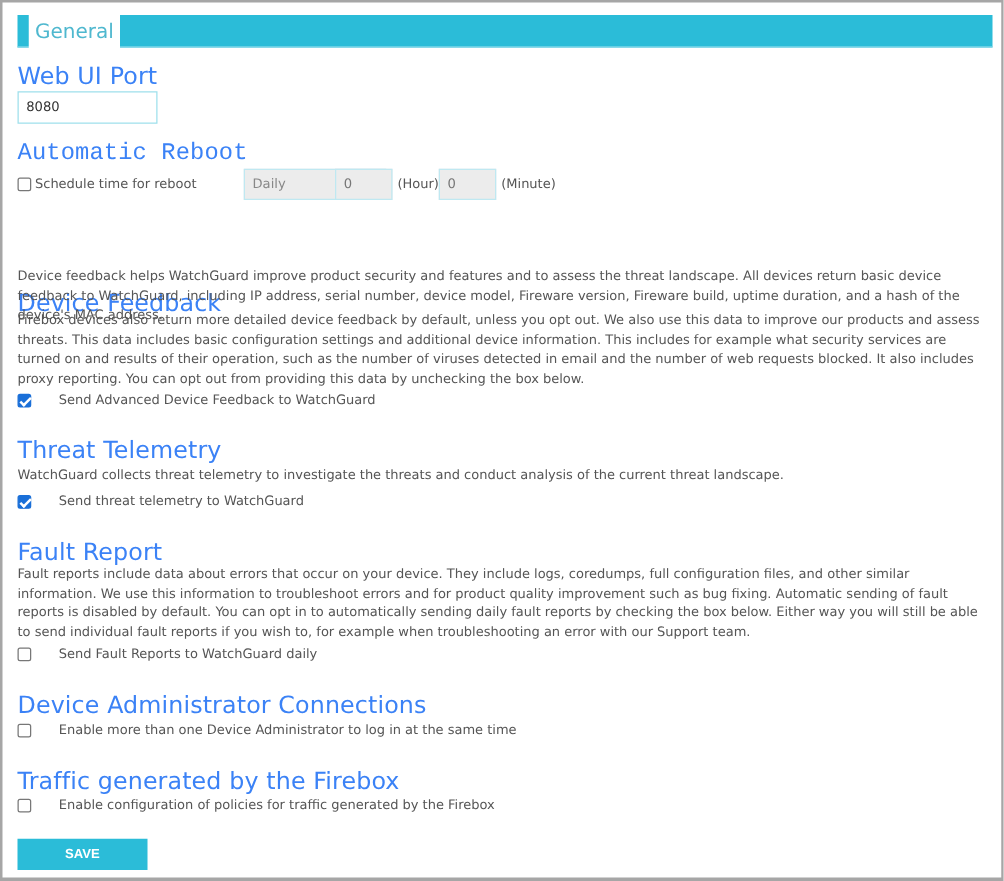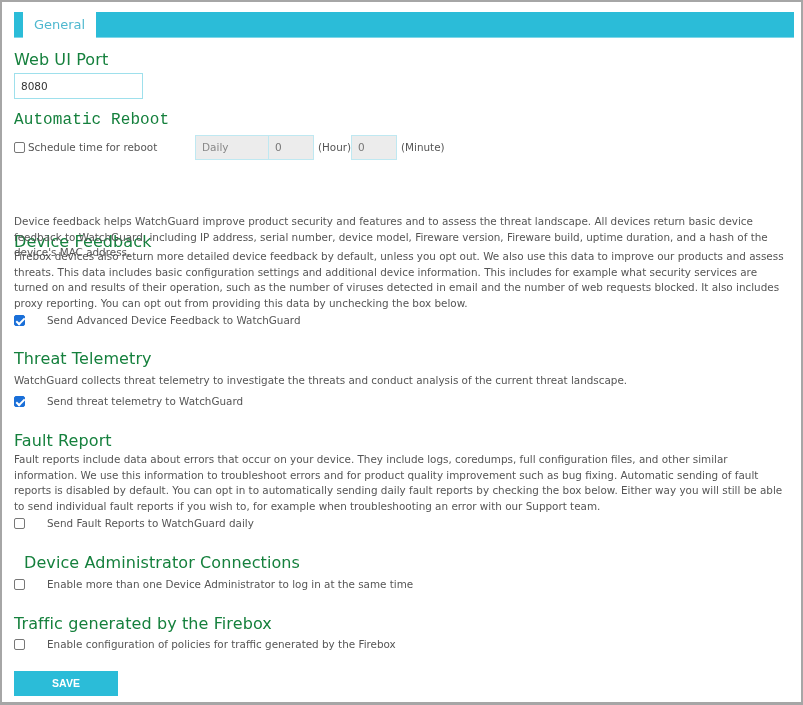--- a/index.html
+++ b/index.html
@@ -15,27 +15,27 @@
       background: #fff;
     }
 
     .tabbar {
       position: absolute; left: 14px; top: 12px; width: 780px; height: 26px;
       background: #2bbcd8;
       border-bottom: 1px solid #7fd6e8;
     }
     .tab {
       position: absolute; top: 0; height: 26px; line-height: 26px;
-      font-size: 13px; text-align: center; cursor: pointer;
+      font-size: 16px; text-align: center; cursor: pointer;
     }
     .tab-general { left: 9px; width: 73px; background: #fff; color: #4fb8cf; height: 27px; }
     .tab-networking { left: 82px; width: 91px; color: #fff; border-right: 1px solid #e6f7fb; }
 
     .h2 {
-      position: absolute; left: 14px; font-size: 16px; font-weight: normal; color: #15803d;
+      position: absolute; left: 14px; font-size: 19px; font-weight: normal; color: #3b82f6;
       letter-spacing: 0.1px;
     }
     .para {
       position: absolute; left: 14px; width: 780px; font-size: 10.4px; line-height: 15.6px; color: #555;
     }
 
     .text-input {
       position: absolute; height: 26px; border: 1px solid #9ee0ec; background: #fff;
       font-size: 10.5px; color: #333; padding-left: 6px; line-height: 24px;
       font-family: "DejaVu Sans", sans-serif;
@@ -76,21 +76,21 @@
 </head>
 <body>
 
 <div class="frame"></div>
 
 <div class="tabbar">
   <div class="tab tab-general">General</div>
 </div>
 
 <div class="h2" style="top:50px;">Web UI Port</div>
-<div class="text-input" style="left:14px; top:73px; width:129px;">8080</div>
+<div class="text-input" style="left:14px; top:73px; width:112px;">8080</div>
 
 <div class="h2" style="top:111px;font-family:Liberation Mono, monospace;">Automatic Reboot</div>
 <div class="chk-row" style="top:141px;">
   <span class="chk"></span>
   <span class="chk-label" style="margin-left:3px;">Schedule time for reboot</span>
 </div>
 <div class="select">
   <span>Daily</span>
   <span class="chev"></span>
 </div>
@@ -114,21 +114,21 @@
   <span class="chk-label">Send threat telemetry to WatchGuard</span>
 </div>
 
 <div class="h2" style="top:431px;">Fault Report</div>
 <div class="para" style="top:452px;">Fault reports include data about errors that occur on your device. They include logs, coredumps, full configuration files, and other similar information. We use this information to troubleshoot errors and for product quality improvement such as bug fixing. Automatic sending of fault reports is disabled by default. You can opt in to automatically sending daily fault reports by checking the box below. Either way you will still be able to send individual fault reports if you wish to, for example when troubleshooting an error with our Support team.</div>
 <div class="chk-row" style="top:517px;">
   <span class="chk"></span>
   <span class="chk-label">Send Fault Reports to WatchGuard daily</span>
 </div>
 
-<div class="h2" style="top:553px;margin-left:10px;">Device Administrator Connections</div>
+<div class="h2" style="top:553px;">Device Administrator Connections</div>
 <div class="chk-row" style="top:578px;align-items:flex-end;">
   <span class="chk"></span>
   <span class="chk-label">Enable more than one Device Administrator to log in at the same time</span>
 </div>
 
 <div class="h2" style="top:614px;">Traffic generated by the Firebox</div>
 <div class="chk-row" style="top:638px;">
   <span class="chk"></span>
   <span class="chk-label">Enable configuration of policies for traffic generated by the Firebox</span>
 </div>

